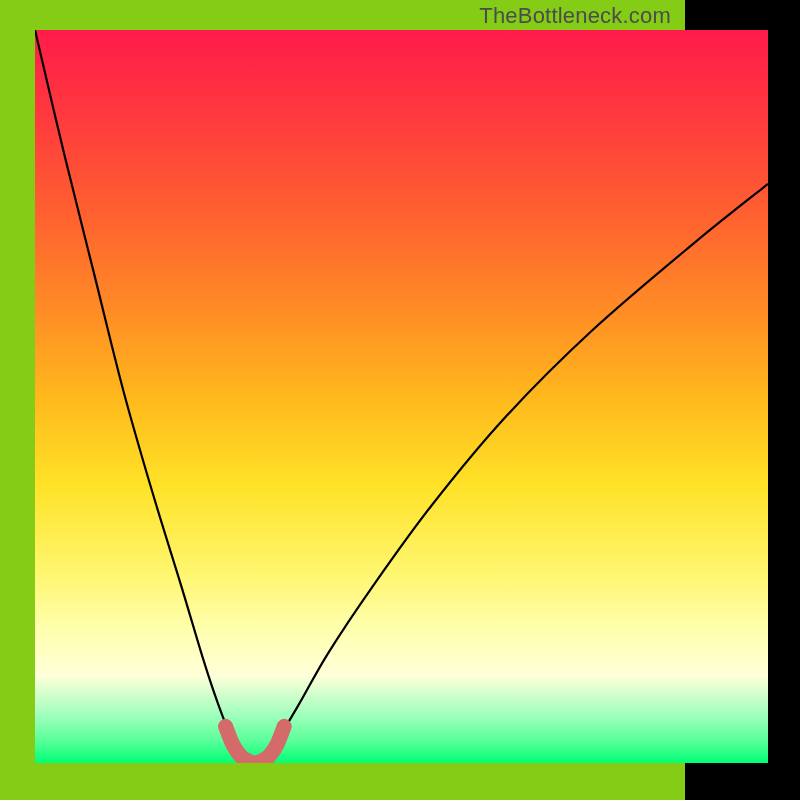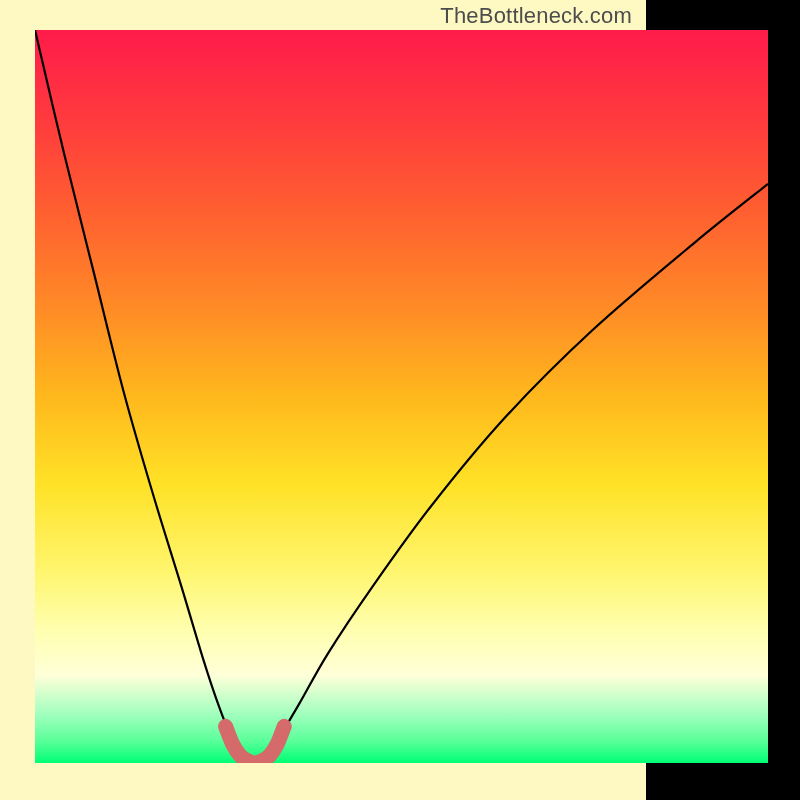--- a/index.html
+++ b/index.html
@@ -7,21 +7,22 @@
     padding: 0;
     width: 800px;
     height: 800px;
     background: #000000;
     overflow: hidden;
   }
   .container {
     position: relative;
     width: 646px;
     height: 800px;
-    background: #fef9c3;
+    background: #84cc16;
+    padding-left: 39px;
   }
   .watermark {
     position: absolute;
     top: 3px;
     right: 14px;
     color: #4c4c4c;
     font-family: Arial, Helvetica, sans-serif;
     font-size: 22px;
     font-weight: 500;
     z-index: 20;

